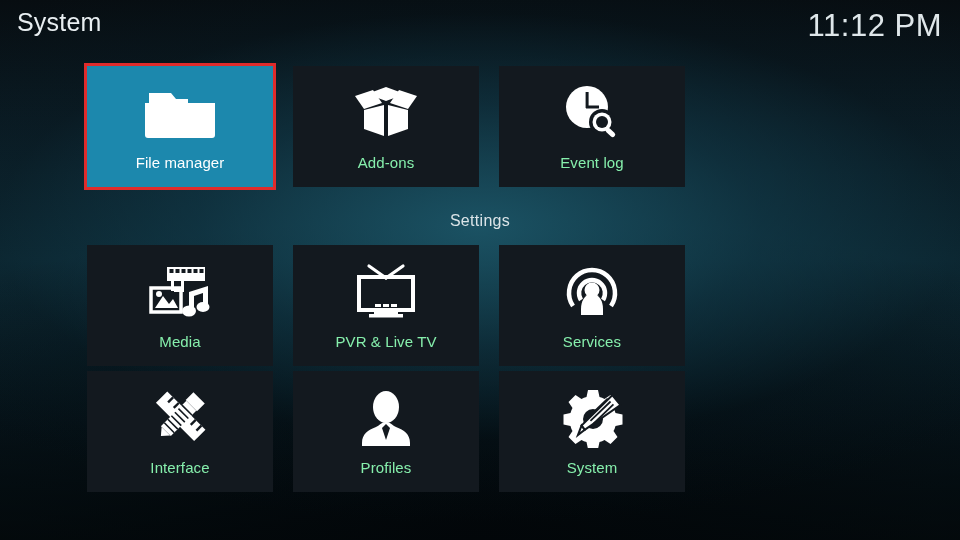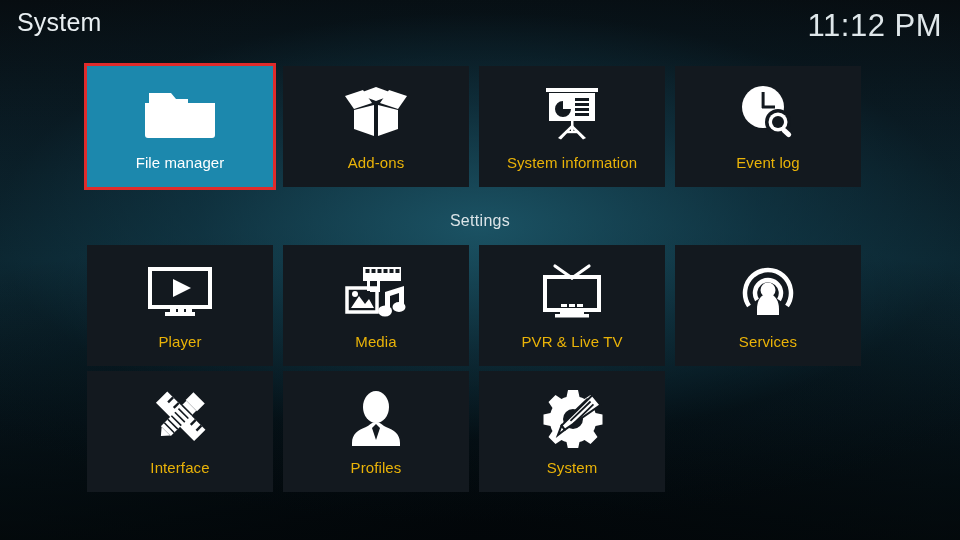--- a/index.html
+++ b/index.html
@@ -45,21 +45,21 @@
     color: #dfe7ea;
     letter-spacing: 0.5px;
   }
 
   
   .row {
     position: absolute;
     left: 87px;
     width: 787px;
     display: flex;
-    gap: 10px;
+    gap: 20px;
   }
   #row-top    { top: 66px;  }
   #row-mid    { top: 245px; }
   #row-bottom { top: 371px; }
 
   .tile {
     position: relative;
     width: 186px;
     height: 121px;
     background: #13191f;
@@ -81,21 +81,21 @@
     width: 100%;
     display: flex;
     align-items: center;
     justify-content: center;
     margin-top: 10px;
   }
   .tile-icon svg { display: block; }
 
   .tile-label {
     font-size: 15px;
-    color: #eab308;
+    color: #86efac;
     text-align: center;
     width: 100%;
     margin-top: 6px;
     letter-spacing: 0.1px;
   }
   .tile.focused .tile-label { color: #ffffff; }
 
   
   #settings-header {
     position: absolute;
@@ -137,40 +137,20 @@
           <path fill="#ffffff" d="M4 15 L22 9 L31 22 L13 28 Z"></path>
           <path fill="#ffffff" d="M66 15 L48 9 L39 22 L57 28 Z"></path>
           <path fill="#ffffff" d="M13 29 L33 24 L33 55 L13 48 Z"></path>
           <path fill="#ffffff" d="M57 29 L37 24 L37 55 L57 48 Z"></path>
           <rect fill="#13191f" x="34.3" y="22" width="1.6" height="34"></rect>
         </svg>
       </div>
       <div class="tile-label">Add-ons</div>
     </div>
 
-    <div class="tile">
-      <div class="tile-icon">
-        <svg width="68" height="62" viewBox="0 0 68 62">
-          <rect fill="#ffffff" x="8" y="7" width="52" height="4"></rect>
-          <rect fill="#ffffff" x="11" y="12" width="46" height="28"></rect>
-          <g fill="#13191f">
-            <path d="M25 20 a8 8 0 1 0 8 8 h-8 z"></path>
-            <rect x="37" y="17" width="14" height="3"></rect>
-            <rect x="37" y="22" width="14" height="3"></rect>
-            <rect x="37" y="27" width="14" height="3"></rect>
-            <rect x="37" y="32" width="14" height="3"></rect>
-          </g>
-          <rect fill="#ffffff" x="33" y="40" width="2.5" height="10"></rect>
-          <path fill="#ffffff" d="M33.5 44 L20 57 L23 58.5 L35 46 Z"></path>
-          <path fill="#ffffff" d="M34.5 44 L48 57 L45 58.5 L33 46 Z"></path>
-          <rect fill="#ffffff" x="27" y="50" width="14" height="2.2"></rect>
-        </svg>
-      </div>
-      <div class="tile-label">System information</div>
-    </div>
 
     <div class="tile">
       <div class="tile-icon">
         <svg width="66" height="62" viewBox="0 0 66 62">
           <circle fill="#ffffff" cx="28" cy="26" r="21"></circle>
           <rect fill="#13191f" x="26.6" y="11" width="3" height="16"></rect>
           <rect fill="#13191f" x="27" y="24.5" width="13" height="3"></rect>
           <circle fill="#13191f" cx="43" cy="41" r="13"></circle>
           <circle fill="#ffffff" cx="43" cy="41" r="9.5"></circle>
           <circle fill="#13191f" cx="43" cy="41" r="6"></circle>
@@ -178,33 +158,20 @@
         </svg>
       </div>
       <div class="tile-label">Event log</div>
     </div>
   </div>
 
   <div id="settings-header">Settings</div>
 
   <div class="row" id="row-mid">
 
-    <div class="tile">
-      <div class="tile-icon">
-        <svg width="70" height="56" viewBox="0 0 70 56">
-          <rect x="5" y="6" width="60" height="38" fill="none" stroke="#ffffff" stroke-width="4"></rect>
-          <path fill="#ffffff" d="M28 16 L46 25 L28 34 Z"></path>
-          <rect fill="#ffffff" x="25" y="45" width="6" height="4"></rect>
-          <rect fill="#ffffff" x="33" y="45" width="6" height="4"></rect>
-          <rect fill="#ffffff" x="41" y="45" width="6" height="4"></rect>
-          <rect fill="#ffffff" x="20" y="49" width="30" height="4"></rect>
-        </svg>
-      </div>
-      <div class="tile-label">Player</div>
-    </div>
 
     <div class="tile">
       <div class="tile-icon">
         <svg width="70" height="58" viewBox="0 0 70 58">
           <rect fill="#ffffff" x="22" y="5" width="38" height="14"></rect>
           <g fill="#13191f">
             <rect x="24.5" y="7" width="4" height="4"></rect>
             <rect x="30.5" y="7" width="4" height="4"></rect>
             <rect x="36.5" y="7" width="4" height="4"></rect>
             <rect x="42.5" y="7" width="4" height="4"></rect>

